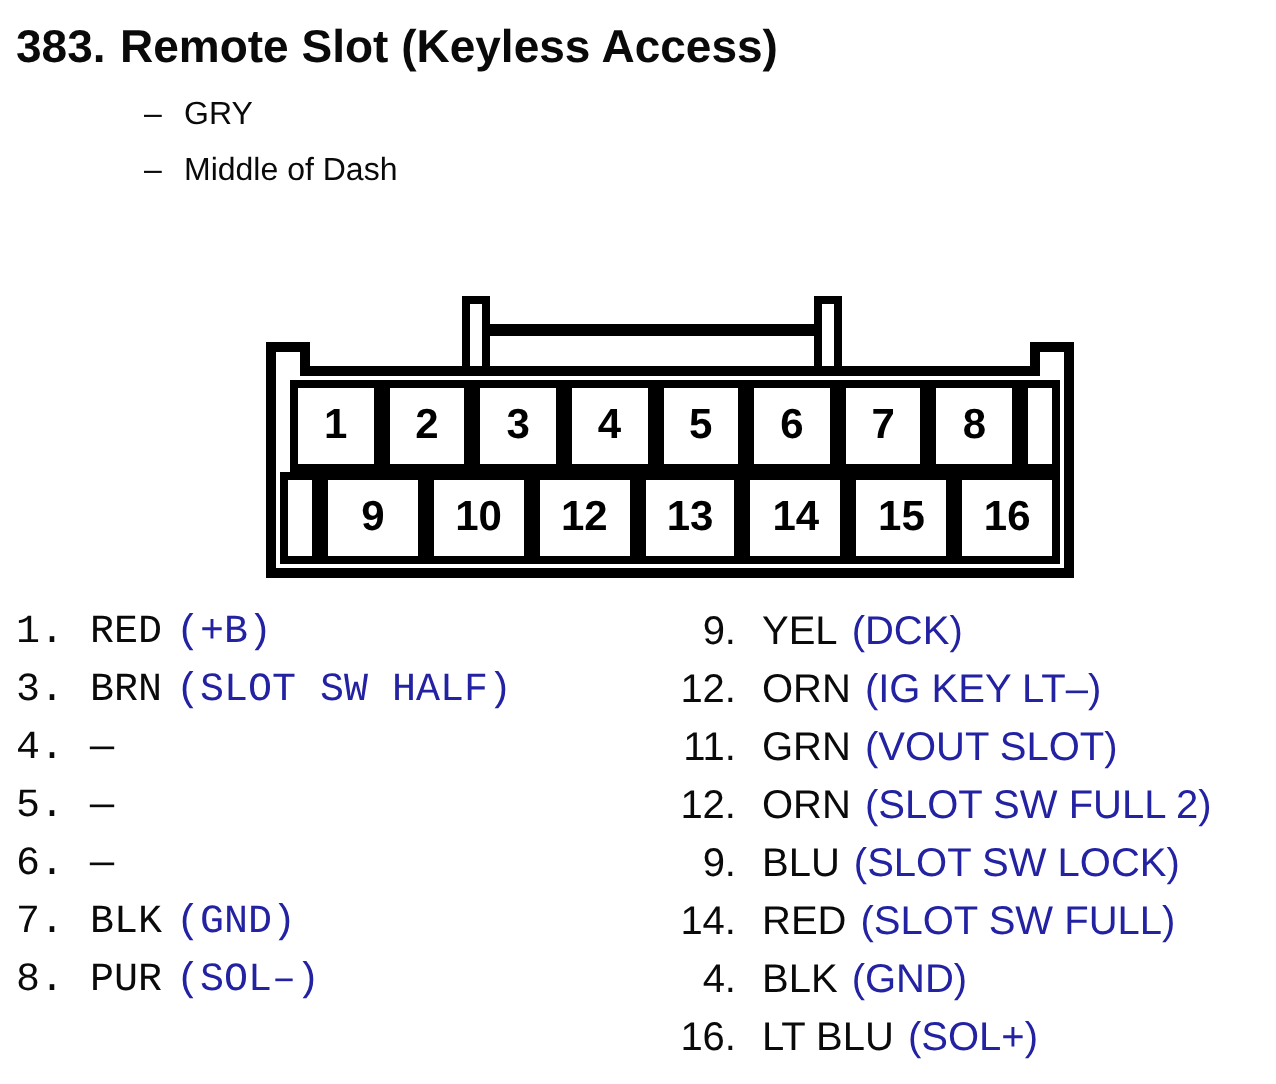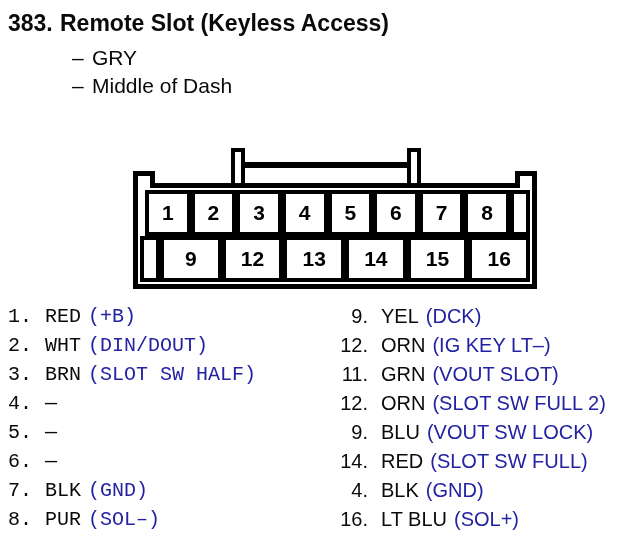--- a/index.html
+++ b/index.html
@@ -2,21 +2,21 @@
 <html><head>
 <meta charset="utf-8">
 <style>
   html,body{margin:0;padding:0;background:#ffffff;}
   body{font-family:"Liberation Sans","DejaVu Sans",sans-serif;color:#0a0a0a;}
   #page{position:relative;width:638px;height:542px;background:#ffffff;overflow:hidden;}
 
   
   .title-row{position:absolute;left:8px;top:10px;font-size:23px;font-weight:bold;white-space:nowrap;}
   .page-num{display:inline-block;min-width:52px;}
-  .bullets{position:absolute;left:72px;top:44px;font-size:21px;}
+  .bullets{position:absolute;left:72px;top:44px;font-size:16px;}
   .bullet{height:28px;line-height:28px;white-space:nowrap;}
   .bullet .dash{display:inline-block;width:14px;}
   .bullet .blabel{margin-left:6px;}
 
   
   .connector{position:absolute;left:133px;top:146px;width:404px;height:141px;}
   .post{position:absolute;top:2px;width:6px;height:31px;background:#fff;
         border:4px solid #000;border-bottom:none;z-index:3;}
   .post-left{left:98px;}
   .post-right{left:274px;}
@@ -80,35 +80,33 @@
         <div class="cell">4</div>
         <div class="cell">5</div>
         <div class="cell">6</div>
         <div class="cell">7</div>
         <div class="cell">8</div>
         <div class="cell blank"></div>
       </div>
       <div class="conn-row row-bottom">
         <div class="cell blank"></div>
         <div class="cell">9</div>
+        <div class="cell">10</div>
         <div class="cell">12</div>
         <div class="cell">13</div>
         <div class="cell">14</div>
         <div class="cell">15</div>
         <div class="cell">16</div>
       </div>
     </div>
   </div>
 
   <div class="pinlist pinlist-left">
     <div class="pin-row">
       <span class="pin-num">1.</span><span class="pin-color">RED</span><span class="pin-func">(+B)</span>
-    </div>
-    <div class="pin-row">
-      <span class="pin-num">2.</span><span class="pin-color">WHT</span><span class="pin-func">(DIN/DOUT)</span>
     </div>
     <div class="pin-row">
       <span class="pin-num">3.</span><span class="pin-color">BRN</span><span class="pin-func">(SLOT SW HALF)</span>
     </div>
     <div class="pin-row">
       <span class="pin-num">4.</span><span class="pin-color">—</span><span class="pin-func"></span>
     </div>
     <div class="pin-row">
       <span class="pin-num">5.</span><span class="pin-color">—</span><span class="pin-func"></span>
     </div>
@@ -130,21 +128,21 @@
     <div class="pin-row">
       <span class="pin-num">12.</span><span class="pin-color">ORN</span><span class="pin-func">(IG KEY LT–)</span>
     </div>
     <div class="pin-row">
       <span class="pin-num">11.</span><span class="pin-color">GRN</span><span class="pin-func">(VOUT SLOT)</span>
     </div>
     <div class="pin-row">
       <span class="pin-num">12.</span><span class="pin-color">ORN</span><span class="pin-func">(SLOT SW FULL 2)</span>
     </div>
     <div class="pin-row">
-      <span class="pin-num">9.</span><span class="pin-color">BLU</span><span class="pin-func">(VOUT SW LOCK)</span>
+      <span class="pin-num">9.</span><span class="pin-color">BLU</span><span class="pin-func">(SLOT SW LOCK)</span>
     </div>
     <div class="pin-row">
       <span class="pin-num">14.</span><span class="pin-color">RED</span><span class="pin-func">(SLOT SW FULL)</span>
     </div>
     <div class="pin-row">
       <span class="pin-num">4.</span><span class="pin-color">BLK</span><span class="pin-func">(GND)</span>
     </div>
     <div class="pin-row">
       <span class="pin-num">16.</span><span class="pin-color">LT BLU</span><span class="pin-func">(SOL+)</span>
     </div>

